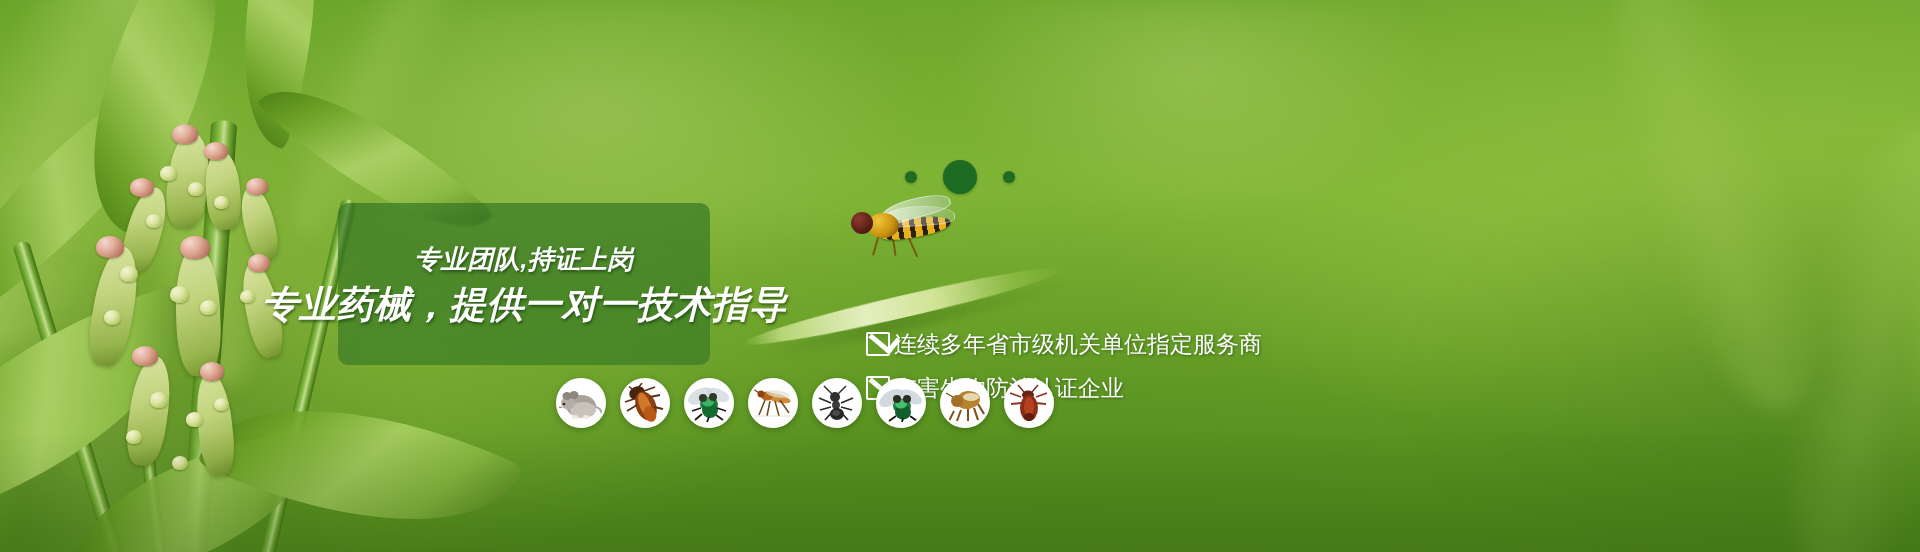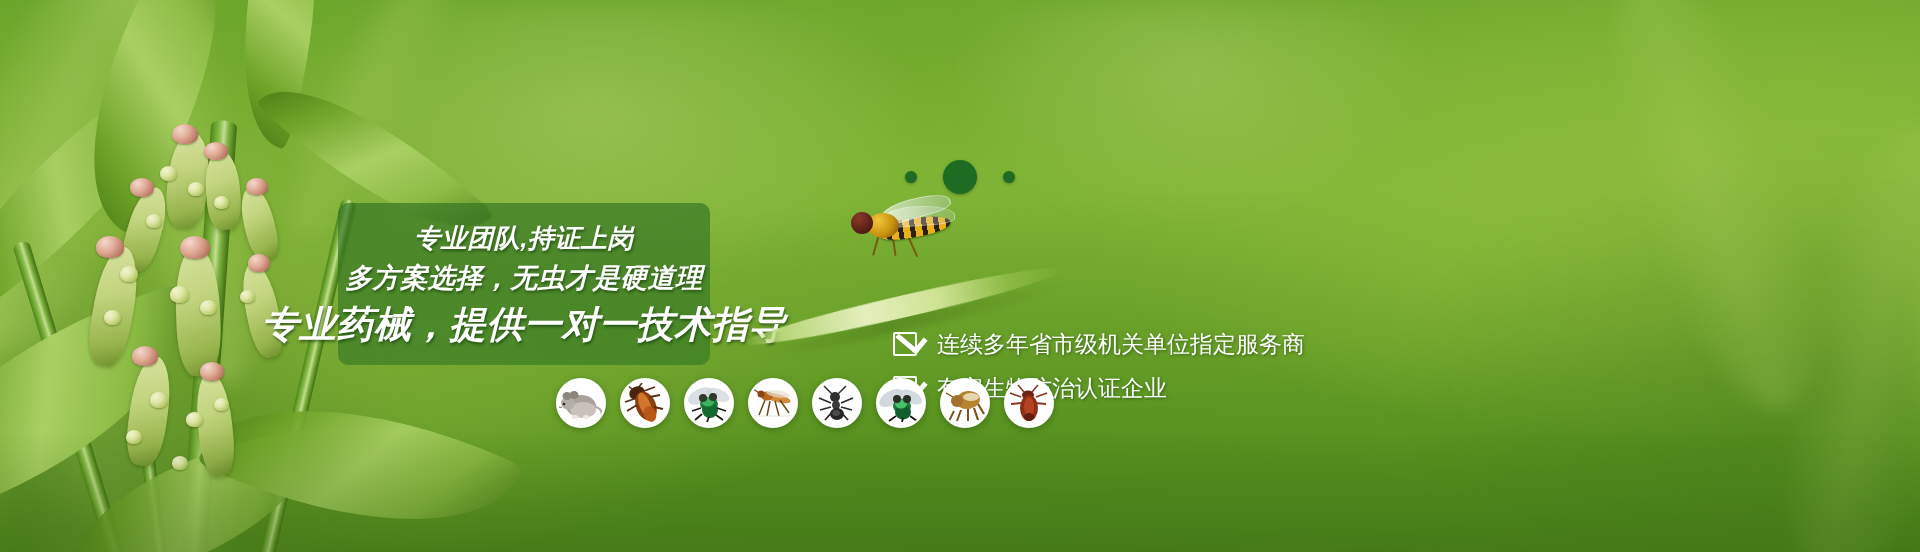--- a/index.html
+++ b/index.html
@@ -187,21 +187,21 @@
   }
   .pl.pl-1 { font-size:26px; letter-spacing:.5px; }
   .pl.pl-2 { font-size:27px; letter-spacing:.5px; }
   .pl.pl-3 { font-size:37px; letter-spacing:.5px;text-align:center; }
 
   
   .checklist {
     position:absolute; left:866px; top:332px;
     display:flex; flex-direction:column; gap:20px;
   }
-  .check-item { display:flex; align-items:center; gap:20px;margin-left:27px; }
+  .check-item { display:flex; align-items:center; gap:4px; }
   .check-box {
     position:relative;
     width:24px; height:24px;
     border:2px solid #ffffff;
     border-radius:2px;
     flex:0 0 auto;
   }
   .check-box::after {
     content:"";
     position:absolute; left:3px; top:-4px;
@@ -306,21 +306,20 @@
 
   <div class="dots">
     <span class="dot small"></span>
     <span class="dot big"></span>
     <span class="dot small"></span>
   </div>
 
   <div class="panel"></div>
   <div class="panel-lines">
     <div class="pl pl-1">专业团队,持证上岗</div>
-    <div class="pl pl-2">多方案选择，无虫才是硬道理</div>
     <div class="pl pl-3">专业药械，提供一对一技术指导</div>
   </div>
 
   <div class="thin-blade-shadow"></div>
   <div class="thin-blade"></div>
   <div class="hoverfly">
     <div class="hf-leg g1"></div>
     <div class="hf-leg g2"></div>
     <div class="hf-leg g3"></div>
     <div class="hf-abdomen"></div>

